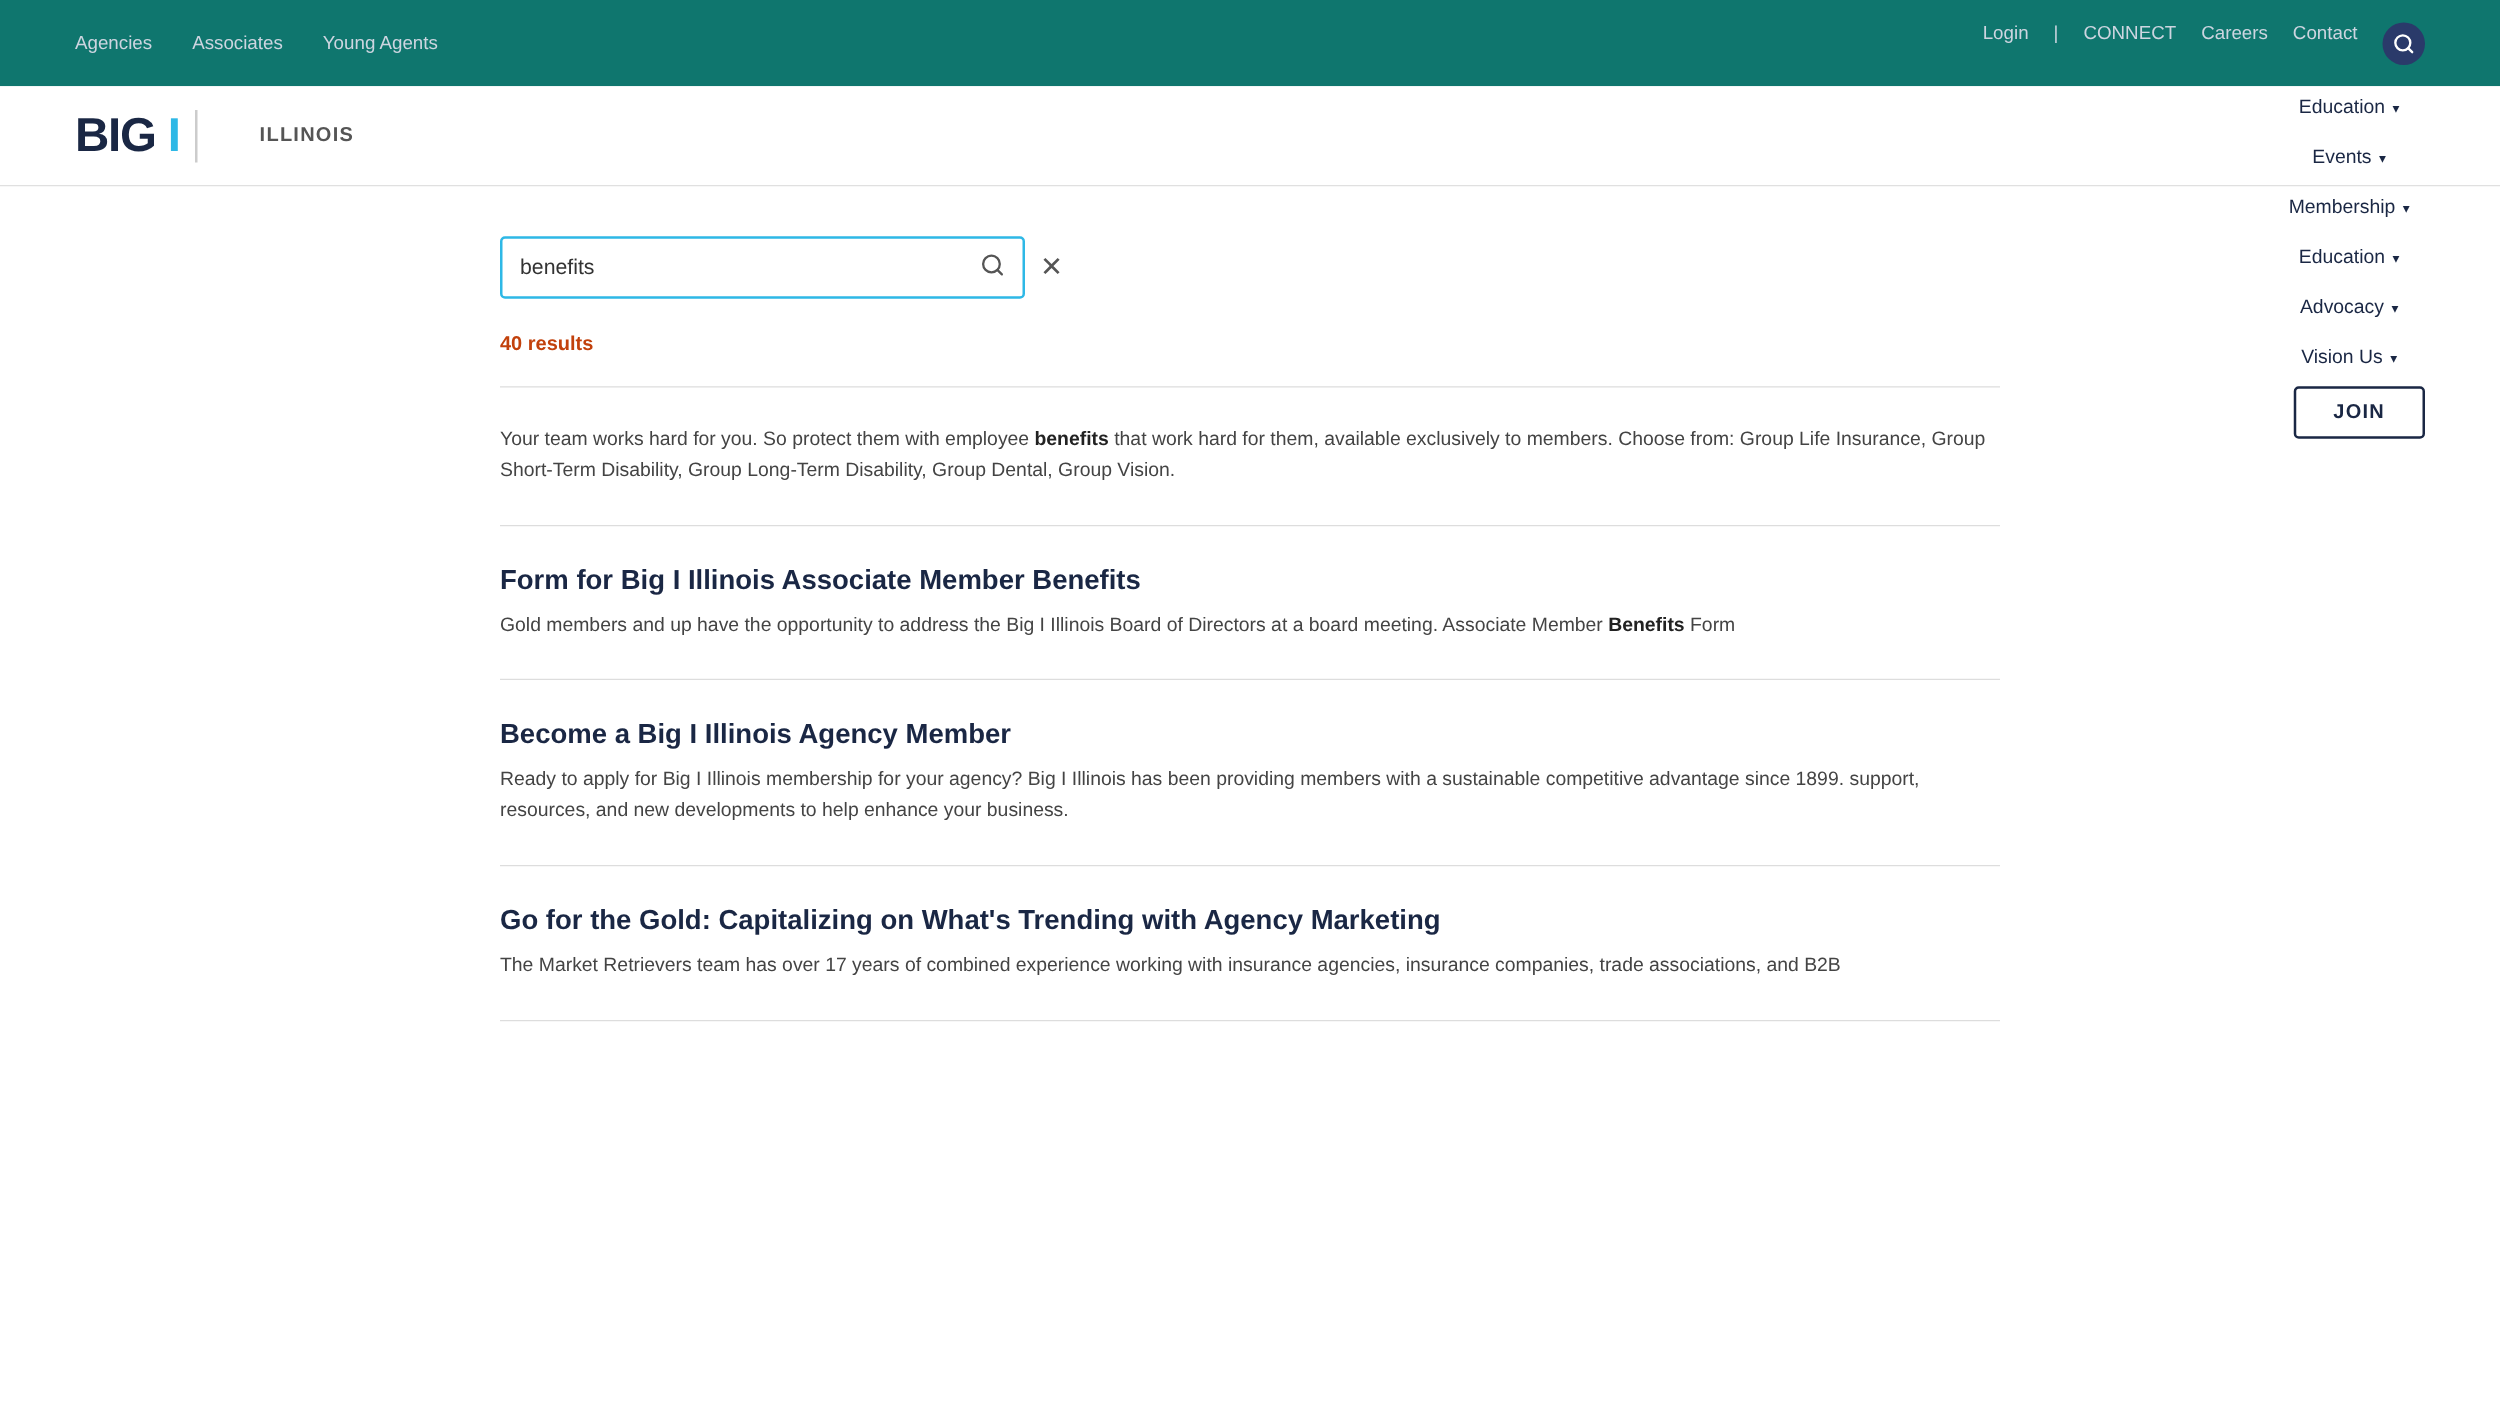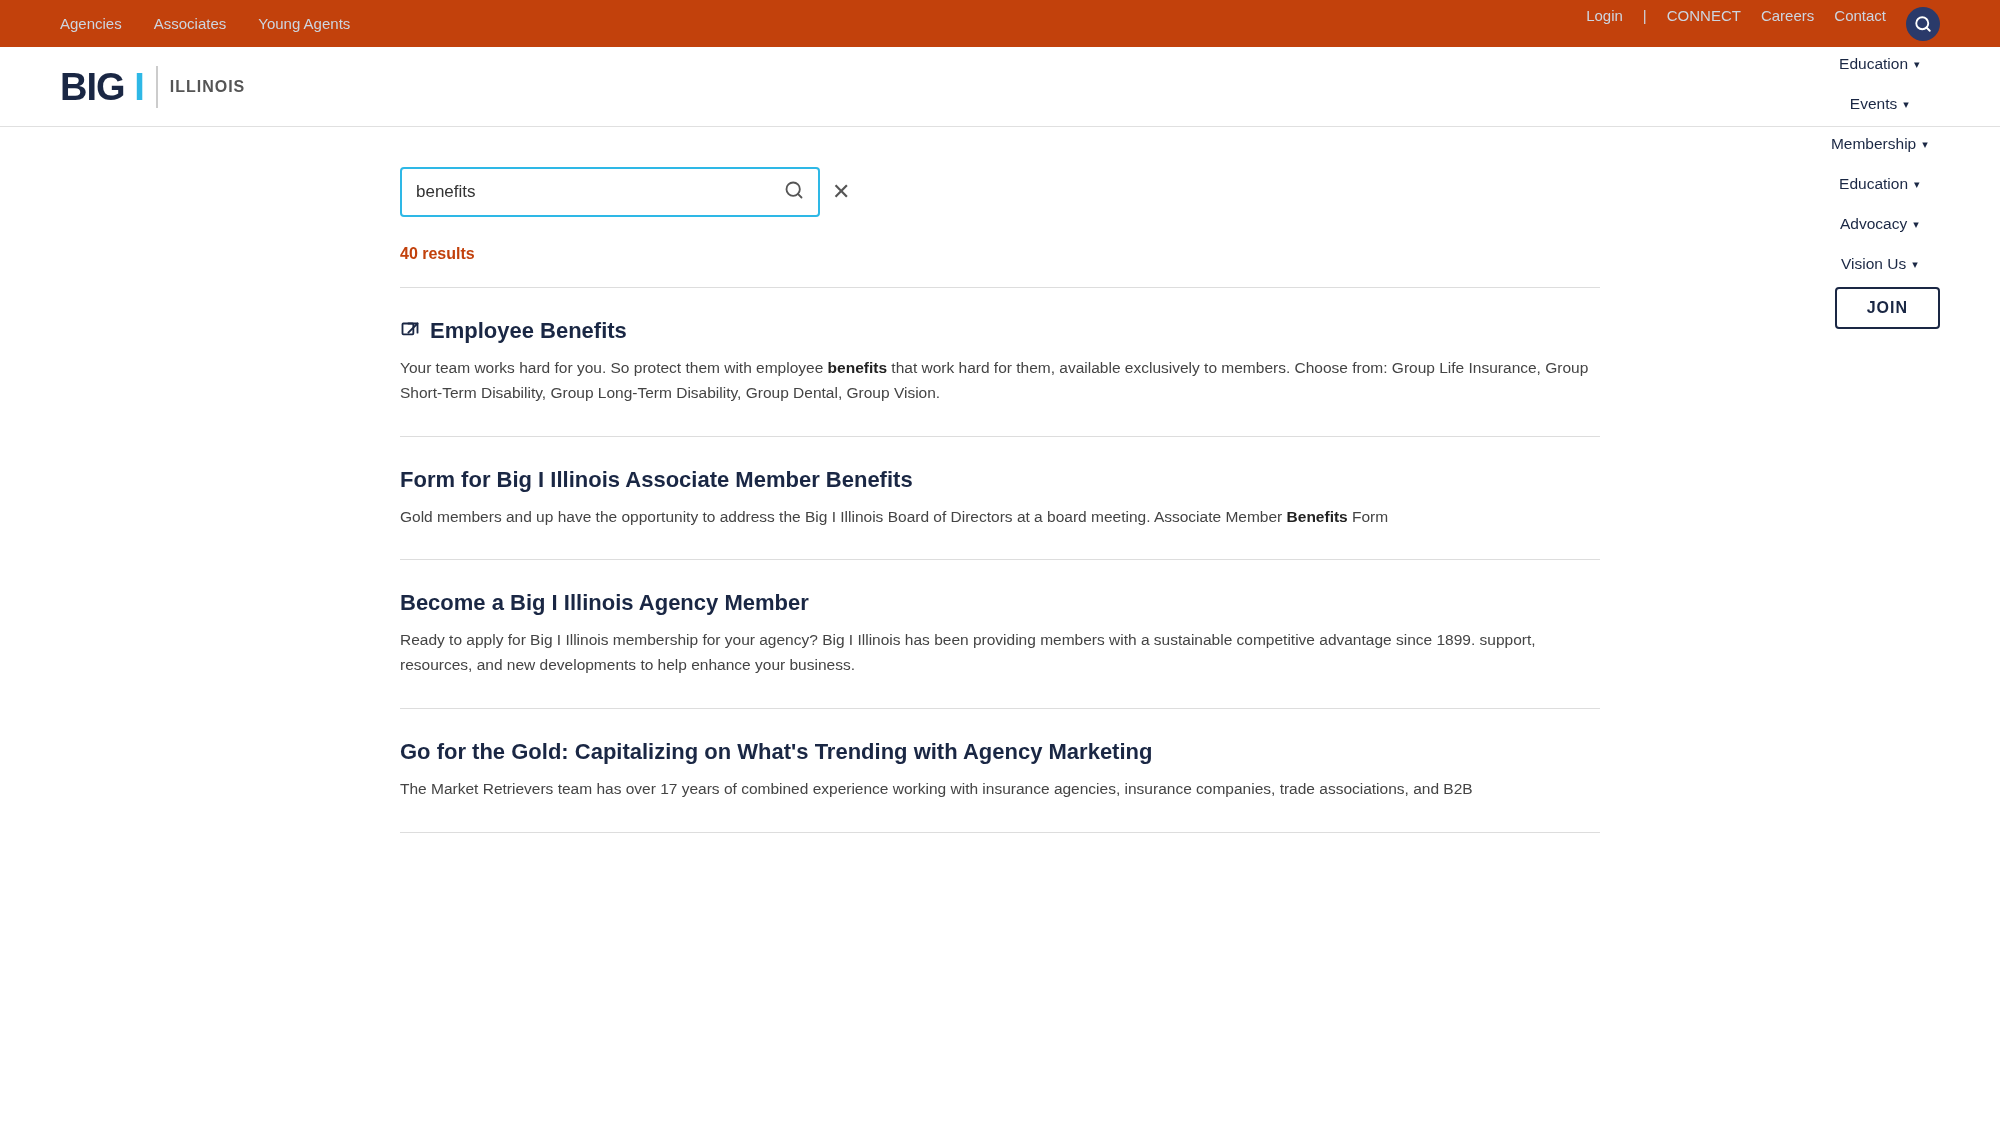--- a/index.html
+++ b/index.html
@@ -1,25 +1,25 @@
 <!DOCTYPE html>
 <html><head>
   <meta charset="utf-8">
   <style>
     * { box-sizing: border-box; margin: 0; padding: 0; }
     body { font-family: -apple-system, BlinkMacSystemFont, 'Segoe UI', Arial, sans-serif; background: #fff; color: #222; }
 
     
     .top-bar {
-      background: #c2410c;
+      background: #0f766e;
       padding: 0 60px;
       display: flex;
       align-items: center;
       justify-content: space-between;
-      height: 47px;
+      height: 69px;
     }
     .top-bar-left { display: flex; gap: 32px; }
     .top-bar-left a, .top-bar-right a {
       color: #cdd5e0;
       text-decoration: none;
       font-size: 15px;
       font-weight: 400;
     }
     .top-bar-right {
       display: flex;
@@ -77,20 +77,21 @@
       height: 42px;
       background: #ccc;
       margin: 0 12px;
     }
     .logo-illinois {
       font-size: 16px;
       font-weight: 600;
       color: #555;
       letter-spacing: 1px;
       text-transform: uppercase;
+      margin-left: 38px;
     }
     .main-nav-links {
       display: flex;
       align-items: center;
       gap: 6px;
       flex-direction: column;
     }
     .main-nav-links .nav-item {
       display: flex;
       align-items: center;
@@ -282,30 +283,20 @@
           <line x1="21" y1="21" x2="16.65" y2="16.65"></line>
         </svg>
       </span>
     </div>
     <button class="clear-btn">✕</button>
   </div>
 
   <div class="results-count">40 results</div>
 
   <div class="result-item">
-    <a class="result-title">
-      <span class="external-icon">
-        <svg width="20" height="20" viewBox="0 0 24 24" fill="none" stroke="#1a2744" stroke-width="2.2" stroke-linecap="round" stroke-linejoin="round">
-          <rect x="3" y="3" width="13" height="13" rx="1"></rect>
-          <polyline points="10 3 21 3 21 14"></polyline>
-          <line x1="21" y1="3" x2="10" y2="14"></line>
-        </svg>
-      </span>
-      <span>Employee Benefits</span>
-    </a>
     <p class="result-desc">
       Your team works hard for you. So protect them with employee <strong>benefits</strong> that work hard for them, available exclusively to members. Choose from: Group Life Insurance, Group Short-Term Disability, Group Long-Term Disability, Group Dental, Group Vision.
     </p>
   </div>
 
   <div class="result-item">
     <a class="result-title link-style">
       <span>Form for Big I Illinois Associate Member Benefits</span>
     </a>
     <p class="result-desc">

